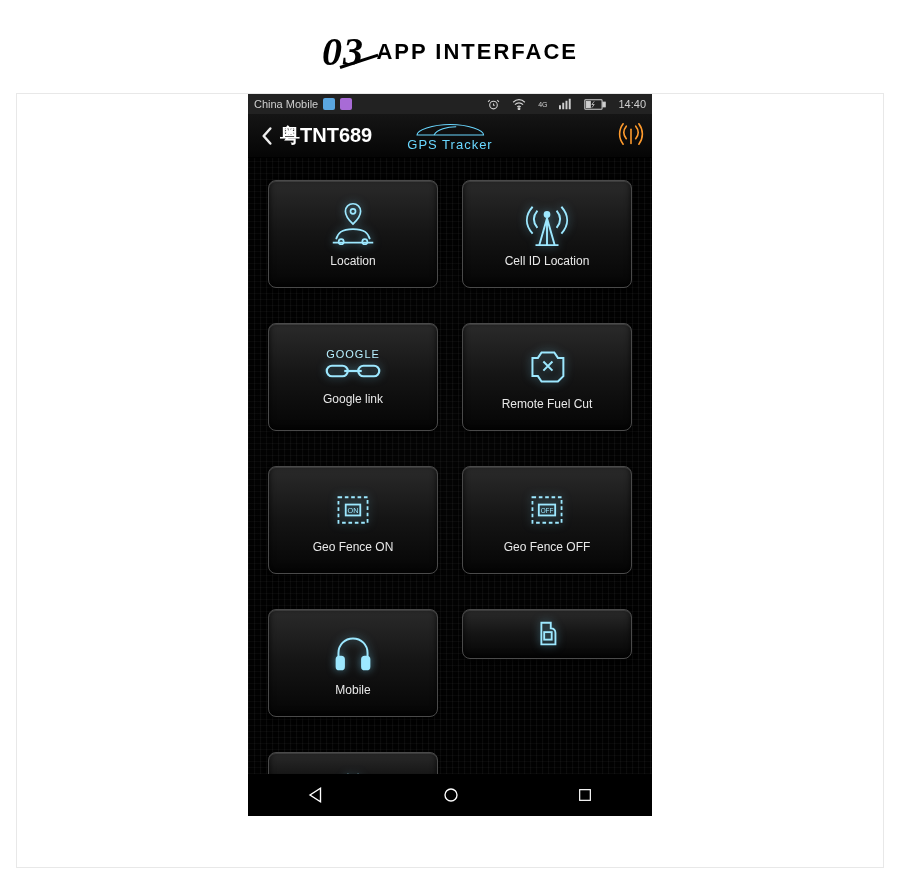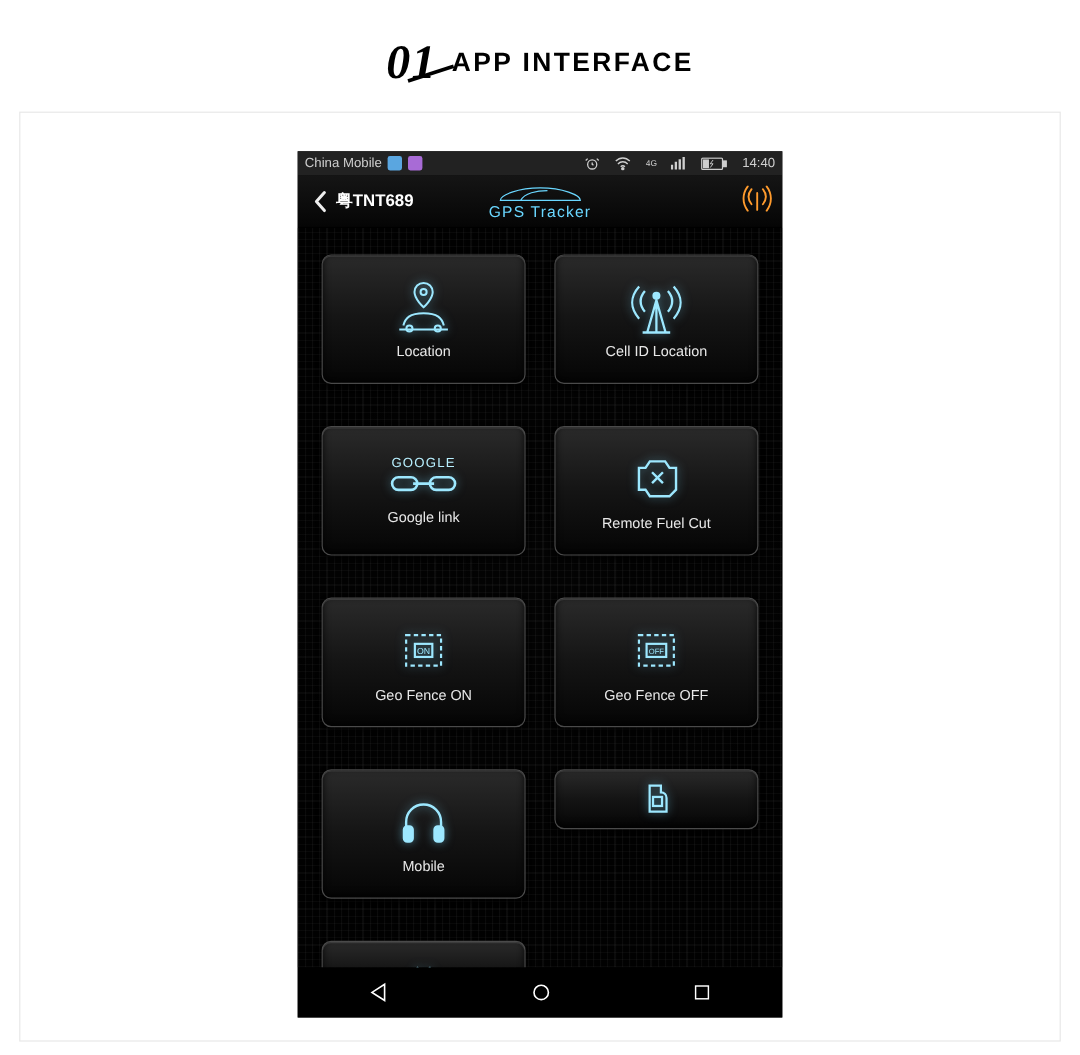--- a/index.html
+++ b/index.html
@@ -49,21 +49,21 @@
     border: 1px solid #e8e8e8;
     background: #fff;
     position: relative;
     height: 775px;
     overflow: hidden;
   }
 
   .phone {
     width: 404px;
     height: 722px;
-    margin: 32px auto 0;
+    margin: 0 auto 0;
     background: #0a0a0a;
     position: relative;
     overflow: hidden;
   }
 
   
   .statusbar {
     height: 20px;
     background: #222;
     color: #cfcfcf;
@@ -95,21 +95,21 @@
   }
   .appbar .back {
     color: #eee;
     cursor: pointer;
     width: 22px; height: 22px;
     display: flex; align-items: center; justify-content: center;
   }
   .appbar .device-name {
     color: #fff;
     font-weight: bold;
-    font-size: 14px;
+    font-size: 20px;
     margin-left: 2px;
   }
   .appbar .logo {
     position: absolute; left: 50%; top: 50%;
     transform: translate(-50%, -50%);
     color: #6cf0ff;
     text-align: center;
     line-height: 1;
   }
   .appbar .logo svg { display: block; margin: 0 auto; }
@@ -192,21 +192,21 @@
     display: flex; align-items: center; justify-content: space-around;
   }
   .navbar svg { display:block; }
   .nav-btn { cursor: pointer; padding:6px 20px; }
 
 </style>
 </head>
 <body>
 
 <div class="page-title">
-  <span class="num">01</span>
+  <span class="num">03</span>
   <span class="word">APP INTERFACE</span>
 </div>
 
 <div class="outer-frame">
   <div class="phone">
 
     <div class="statusbar">
       <div class="sb-left">
         <span>China Mobile</span>
         <span class="sb-ico-box" style="background:#5aa6e0;"></span>

